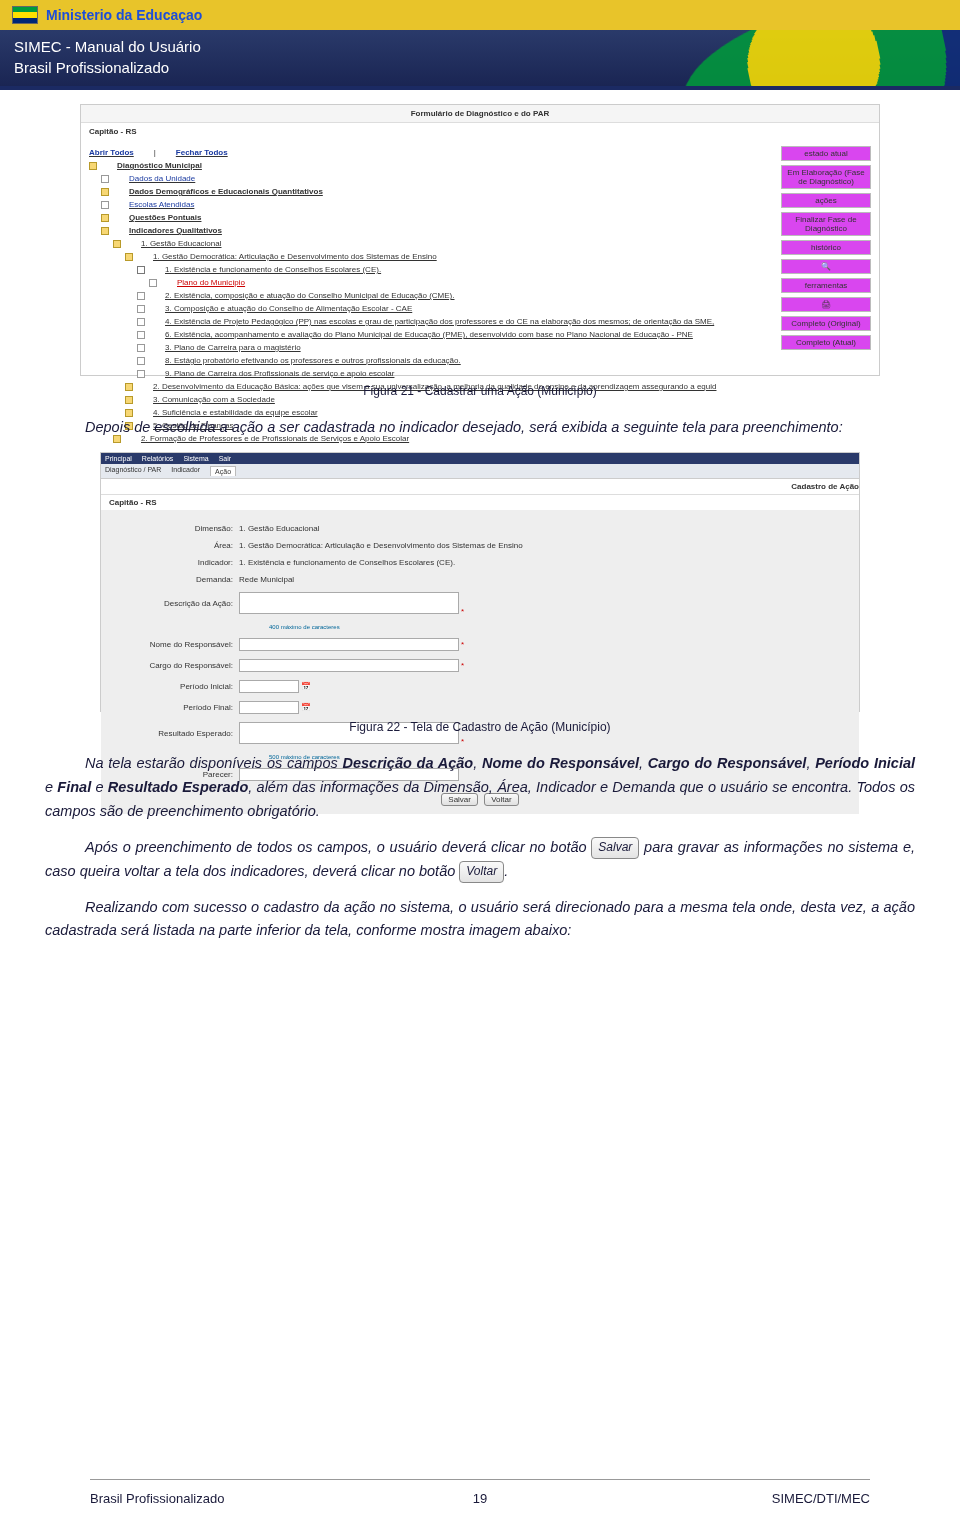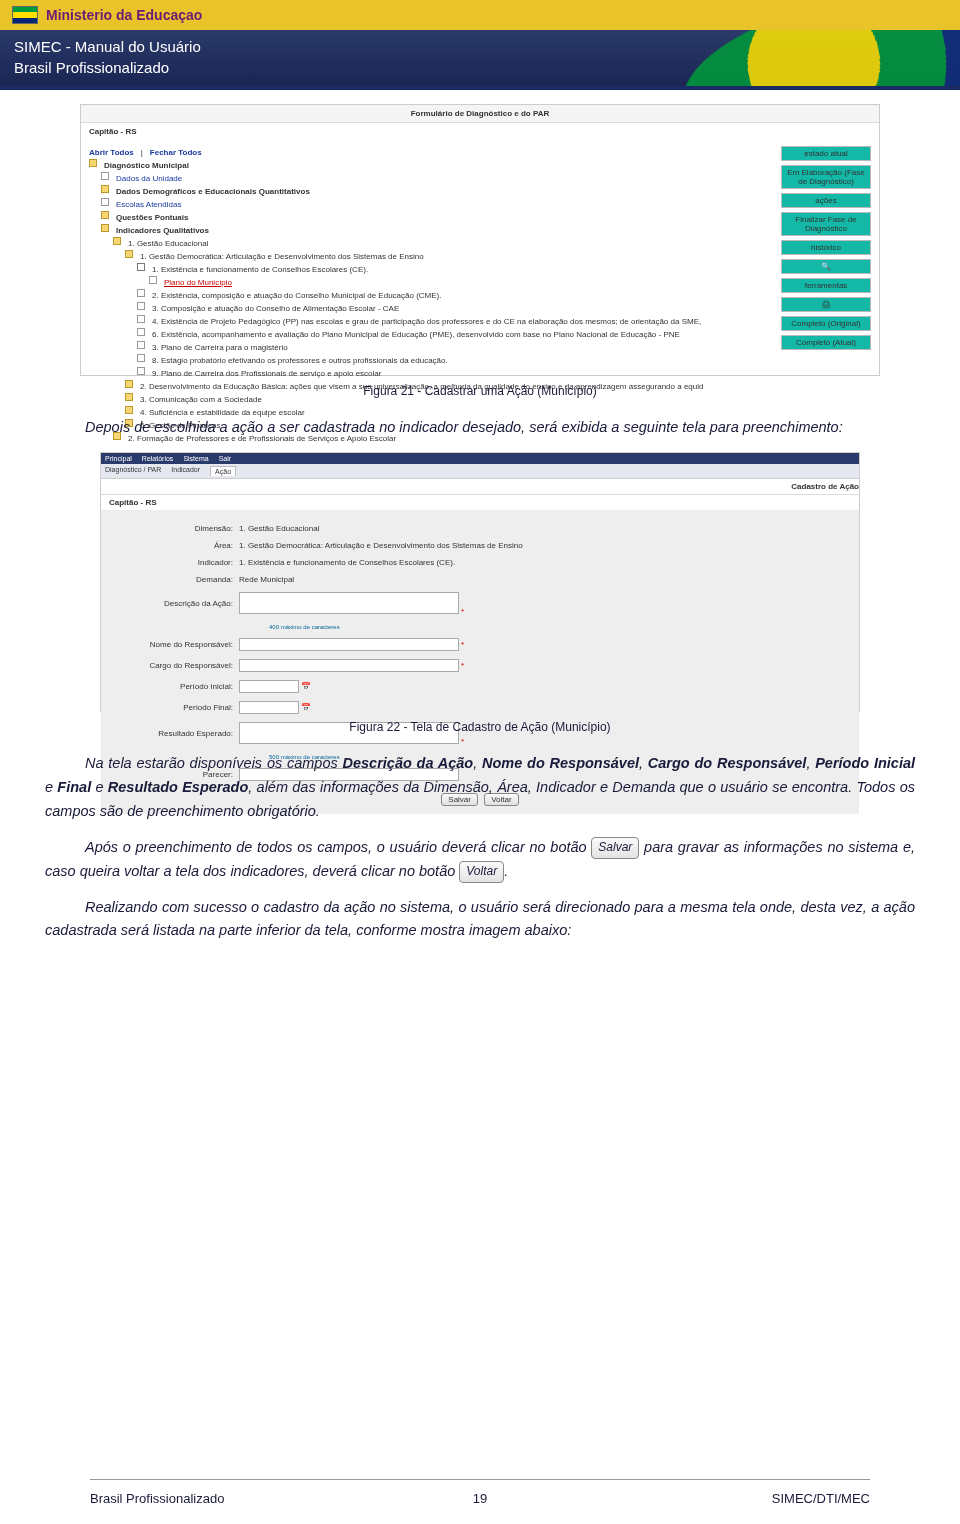--- a/index.html
+++ b/index.html
@@ -9,21 +9,21 @@
     background: #fff;
     font-family: Arial, Helvetica, sans-serif;
     color: #1a1a3a;
     position: relative;
   }
   .page-header {
     width: 100%;
   }
   .ministry-bar {
     background: #e8c42a;
-    color: #701a75;
+    color: #1d4ed8;
     font-size: 14px;
     font-weight: bold;
     padding: 6px 12px;
     display: flex;
     align-items: center;
     gap: 8px;
   }
   .ministry-bar .flag {
     width: 26px; height: 18px;
     background: linear-gradient(180deg,#009c3b 33%,#fedf00 33%,#fedf00 66%,#002776 66%);
@@ -74,28 +74,28 @@
   .fig1 .body {
     display: flex;
     gap: 6px;
     padding: 6px 8px;
   }
   .fig1 .tree {
     flex: 1;
     line-height: 13px;
   }
   .fig1 .tree .node {
-    display: flex; align-items: flex-start; gap: 7px;
+    display: flex; align-items: center; gap: 20px; text-decoration: underline;
   }
   .fig1 .side {
     width: 90px;
     display: flex; flex-direction: column; gap: 4px;
   }
   .fig1 .side .box {
-    border: 1px solid #bbb; padding: 2px; text-align: center; background:#14b8a6;
+    border: 1px solid #bbb; padding: 2px; text-align: center; background:#d946ef;
   }
   .fig1 .hl { color: #c00; text-decoration: underline; }
   .fig1 .link { color: #1a3aa0; }
   .fig1 .chk { display:inline-block; width:8px; height:8px; border:1px solid #777; background:#fff;}
   .fig1 .fld { display:inline-block; width:8px; height:8px; background:#f7d774; border:1px solid #b89a2a;}
   .fig1 .pg  { display:inline-block; width:8px; height:8px; border:1px solid #999; background:#fff;}
 
   .caption {
     text-align: center;
     font-size: 12px;

